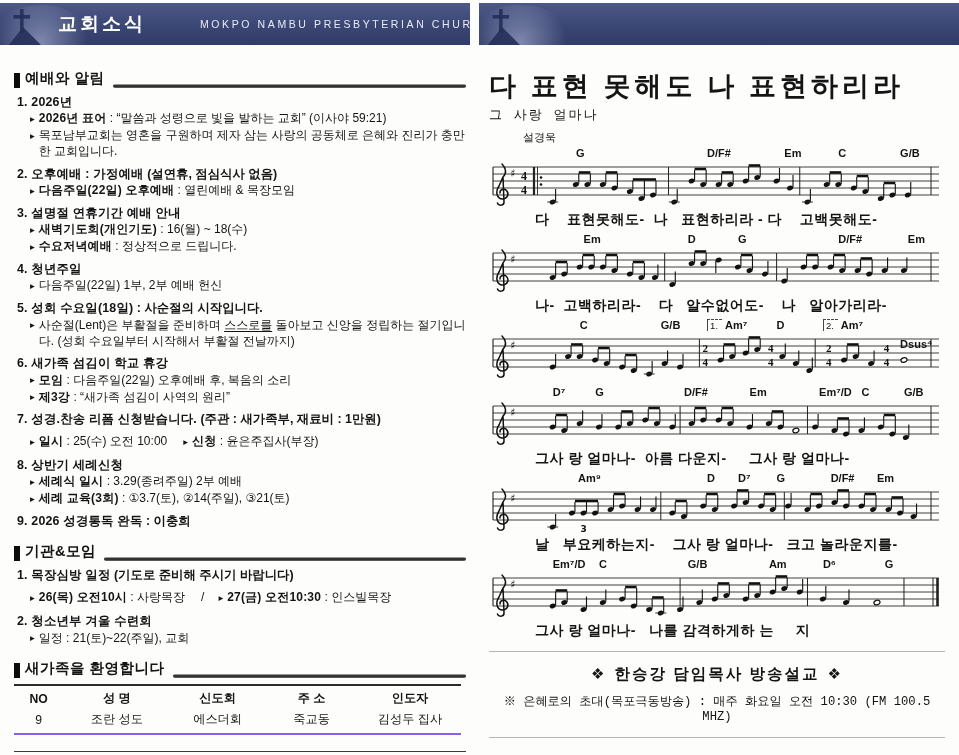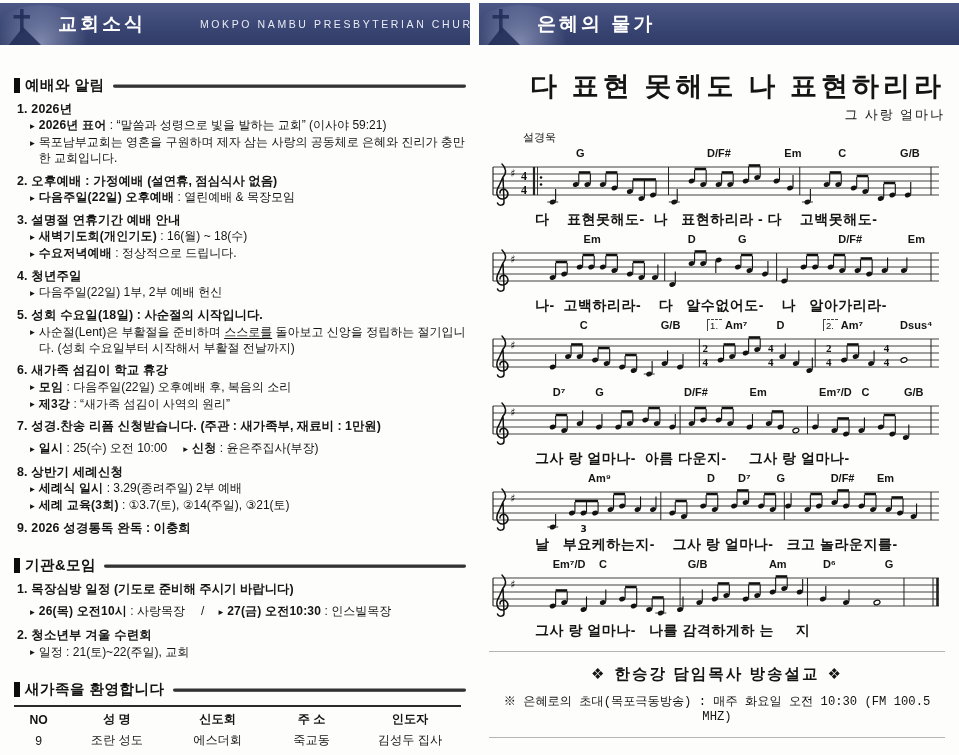--- a/index.html
+++ b/index.html
@@ -18,51 +18,51 @@
     background:radial-gradient(circle,rgba(190,198,228,.55),rgba(190,198,228,0) 70%);}
   .hdr-cross{position:absolute;left:6px;top:3px}
   .hdr-title{position:absolute;left:58px;top:0;line-height:42px;color:#ffffff;
     font-size:19px;font-weight:bold;letter-spacing:3px;white-space:nowrap}
   .hdr-sub{position:absolute;left:200px;top:15px;color:#e9ebf4;font-size:10.5px;
     letter-spacing:2.6px;white-space:nowrap}
   
   .page-left{position:absolute;left:14px;top:56px;width:452px;height:696px;overflow:hidden}
   .page-right{position:absolute;left:489px;top:58px;width:456px;height:694px;overflow:hidden}
   
-  .sec{display:flex;align-items:center;margin:20px 0 6px 0}
+  .sec{display:flex;align-items:flex-end;margin:13px 0 6px 0}
   .sec-bar{width:6px;height:15px;background:#0c0c0c;margin-right:5px}
   .sec-title{font-weight:bold;font-size:14.5px;letter-spacing:.5px;white-space:nowrap}
   .sec-line{flex:1;height:4px;margin-left:8px;border-radius:2px;
     background:linear-gradient(180deg,#c9c9c9,#161616 45%,#6d6d6d)}
   
   .ann-item{margin:0 0 6px 3px;line-height:1.32}
   .ann-head{font-size:12.4px}
   .ann-num{font-weight:bold;margin-right:4px}
   .ann-bold{font-weight:bold;letter-spacing:.2px}
   .ann-rest{font-weight:bold}
   .ann-subs{margin-left:13px;margin-top:1px}
   .ann-sub{display:flex;font-size:12px;margin:1px 0}
   .ann-sub.inline{display:inline-flex;margin-right:16px}
   .ann-arrow{font-size:9.5px;margin-right:4px;padding-top:1.5px}
   .ann-sep{font-size:12px;margin:0 14px 0 0}
   .ann-subtext u{text-underline-offset:2px}
   
   .nc-table{width:99%;border-collapse:collapse;margin-top:5px;
-    border-top:2px solid #2b2b2b;border-bottom:2px solid #737373}
+    border-top:2px solid #2b2b2b;border-bottom:2px solid #8b5cf6}
   .nc-table th{font-size:12.2px;font-weight:bold;padding:4px 2px 2px;text-align:center}
   .nc-table td{font-size:12.2px;padding:2px 2px 5px;text-align:center}
   
   .notice{margin-top:16px;border-top:1.5px solid #3a3a3a;border-bottom:1.5px solid #3a3a3a;
     padding:5px 6px 6px 16px;font-family:"Liberation Serif","DejaVu Serif",serif}
   .notice-title{font-weight:bold;font-size:13px;margin-bottom:2px}
   
   .song-title{font-family:"Liberation Serif","DejaVu Serif",serif;font-size:27px;
-    letter-spacing:4px;text-align:right;margin-top:10px;font-weight:bold}
-  .song-sub{font-family:Liberation Serif, serif;font-size:13px;
-    text-align:right;letter-spacing:2px;margin-top:2px}
+    letter-spacing:4px;text-align:left;margin-top:10px;font-weight:bold}
+  .song-sub{font-family:Liberation Mono, monospace;font-size:13px;
+    text-align:left;letter-spacing:2px;margin-top:2px}
   .composer{font-size:11px;margin:6px 0 0 34px;font-family:"Liberation Serif",serif}
   .staves{margin-top:2px}
   .staff-block{position:relative;margin-bottom:3px}
   .chord-row{position:relative;height:14px;font-size:11px;font-weight:bold}
   .chord{position:absolute;top:0;white-space:nowrap}
   .volta{display:inline-block;border-top:1px dashed #444;border-left:1px solid #444;
     padding:0 4px 0 2px;font-weight:normal;font-size:9.5px;margin-right:3px;vertical-align:top}
   .lyric-row{font-size:14px;font-weight:bold;letter-spacing:.5px;white-space:pre;
     padding-left:46px;height:19px;overflow:hidden}
   
@@ -86,21 +86,20 @@
   <div class="hdr-sub">MOKPO NAMBU PRESBYTERIAN CHURCH</div>
 </div>
 
 <div class="hdr hdr-right">
   <div class="hdr-glow"></div>
   <svg class="hdr-cross" width="46" height="40" viewBox="0 0 46 40">
     <path d="M2,40 L17,21 L36,40 Z" fill="#233059" opacity="0.9"></path>
     <rect x="14" y="3" width="3.6" height="24" fill="#233059" opacity="0.9"></rect>
     <rect x="7.5" y="9" width="16.5" height="3.6" fill="#233059" opacity="0.9"></rect>
   </svg>
-  <div class="hdr-title">은혜의 물가</div>
 </div>
 
 <div class="page-left">
 
   <div class="sec">
     <div class="sec-bar"></div>
     <div class="sec-title">예배와 알림</div>
     <div class="sec-line"></div>
   </div>
   <div id="worship-items">
@@ -429,21 +428,21 @@
           <line x1="398.58" x2="398.58" y1="22.7" y2="10.5" stroke="#111" stroke-width="1.1"></line>
           <ellipse cx="414.98" cy="23.5" rx="3.1" ry="2.3" transform="rotate(-18 414.98 23.5)" fill="#111"></ellipse>
           <line x1="417.88" x2="417.88" y1="22.7" y2="10.5" stroke="#111" stroke-width="1.1"></line>
         </svg><div class="lyric-row">나-  고백하리라-    다   알수없어도-    나   알아가리라-</div></div>
       <div class="staff-block"><div class="chord-row">
           <span class="chord" style="left: 90.74px;">C</span>
           <span class="chord" style="left: 171.8px;">G/B</span>
           <span class="chord" style="left: 218.12px;"><span class="volta">1.</span>Am⁷</span>
           <span class="chord" style="left: 287.6px;">D</span>
           <span class="chord" style="left: 333.92px;"><span class="volta">2.</span>Am⁷</span>
-          <span class="chord" style="left: 411.12px;">Dsus⁴</span>
+          <span class="chord" style="left: 411.12px; margin-top: 19px;">Dsus⁴</span>
         </div><svg width="452" height="46" viewBox="0 0 452 46">
           <line x1="4" x2="450" y1="6" y2="6" stroke="#2a2a2a" stroke-width="0.9"></line>
           <line x1="4" x2="450" y1="13" y2="13" stroke="#2a2a2a" stroke-width="0.9"></line>
           <line x1="4" x2="450" y1="20" y2="20" stroke="#2a2a2a" stroke-width="0.9"></line>
           <line x1="4" x2="450" y1="27" y2="27" stroke="#2a2a2a" stroke-width="0.9"></line>
           <line x1="4" x2="450" y1="34" y2="34" stroke="#2a2a2a" stroke-width="0.9"></line>
           <line x1="4" x2="4" y1="6" y2="34" stroke="#222" stroke-width="1.1"></line>
           <path d="M13,3 C17,7 18,12 14,16 L10,25 C6,31 8,38 13.5,38 C18.5,38 20.5,33 17.5,29.5 C15,26.8 10.5,28.5 11,32 M14,16 L15,41 C15.3,44.5 9.5,45.5 8.5,42" fill="none" stroke="#111" stroke-width="1.5" stroke-linecap="round"></path>
           <text x="24" y="16" font-size="11" text-anchor="middle" font-weight="bold" font-family="&quot;DejaVu Sans&quot;,sans-serif" fill="#111">♯</text>
           <line x1="210.4" x2="210.4" y1="6" y2="34" stroke="#222" stroke-width="1"></line>
@@ -576,21 +575,21 @@
           <line x1="375.41999999999996" x2="375.41999999999996" y1="29.7" y2="17.5" stroke="#111" stroke-width="1.1"></line>
           <ellipse cx="391.82" cy="27" rx="3.1" ry="2.3" transform="rotate(-18 391.82 27)" fill="#111"></ellipse>
           <ellipse cx="403.40000000000003" cy="34" rx="3.1" ry="2.3" transform="rotate(-18 403.40000000000003 34)" fill="#111"></ellipse>
           <line x1="394.71999999999997" x2="394.71999999999997" y1="26.2" y2="16" stroke="#111" stroke-width="1.1"></line>
           <line x1="406.3" x2="406.3" y1="33.2" y2="16" stroke="#111" stroke-width="1.1"></line>
           <line x1="394.71999999999997" x2="406.3" y1="15" y2="15" stroke="#111" stroke-width="2.6"></line>
           <ellipse cx="416.91" cy="37.5" rx="3.1" ry="2.3" transform="rotate(-18 416.91 37.5)" fill="#111"></ellipse>
           <line x1="419.81" x2="419.81" y1="36.7" y2="24.5" stroke="#111" stroke-width="1.1"></line>
         </svg><div class="lyric-row">그사 랑 얼마나-  아름 다운지-     그사 랑 얼마나-</div></div>
       <div class="staff-block"><div class="chord-row">
-          <span class="chord" style="left: 99px;">Am⁹</span>
+          <span class="chord" style="left: 89px;">Am⁹</span>
           <span class="chord" style="left: 218.12px;">D</span>
           <span class="chord" style="left: 249px;">D⁷</span>
           <span class="chord" style="left: 287.6px;">G</span>
           <span class="chord" style="left: 341.64px;">D/F#</span>
           <span class="chord" style="left: 387.96px;">Em</span>
         </div><svg width="452" height="46" viewBox="0 0 452 46">
           <line x1="4" x2="450" y1="6" y2="6" stroke="#2a2a2a" stroke-width="0.9"></line>
           <line x1="4" x2="450" y1="13" y2="13" stroke="#2a2a2a" stroke-width="0.9"></line>
           <line x1="4" x2="450" y1="20" y2="20" stroke="#2a2a2a" stroke-width="0.9"></line>
           <line x1="4" x2="450" y1="27" y2="27" stroke="#2a2a2a" stroke-width="0.9"></line>

